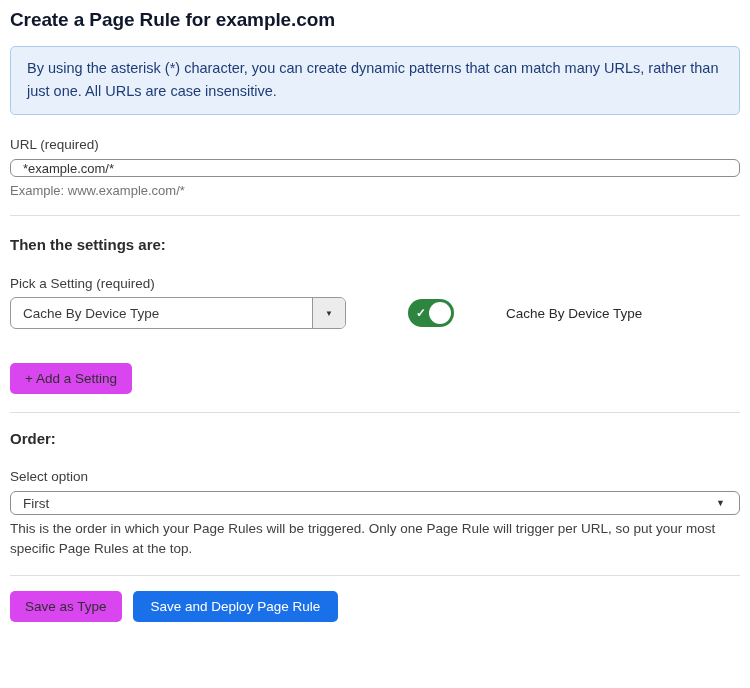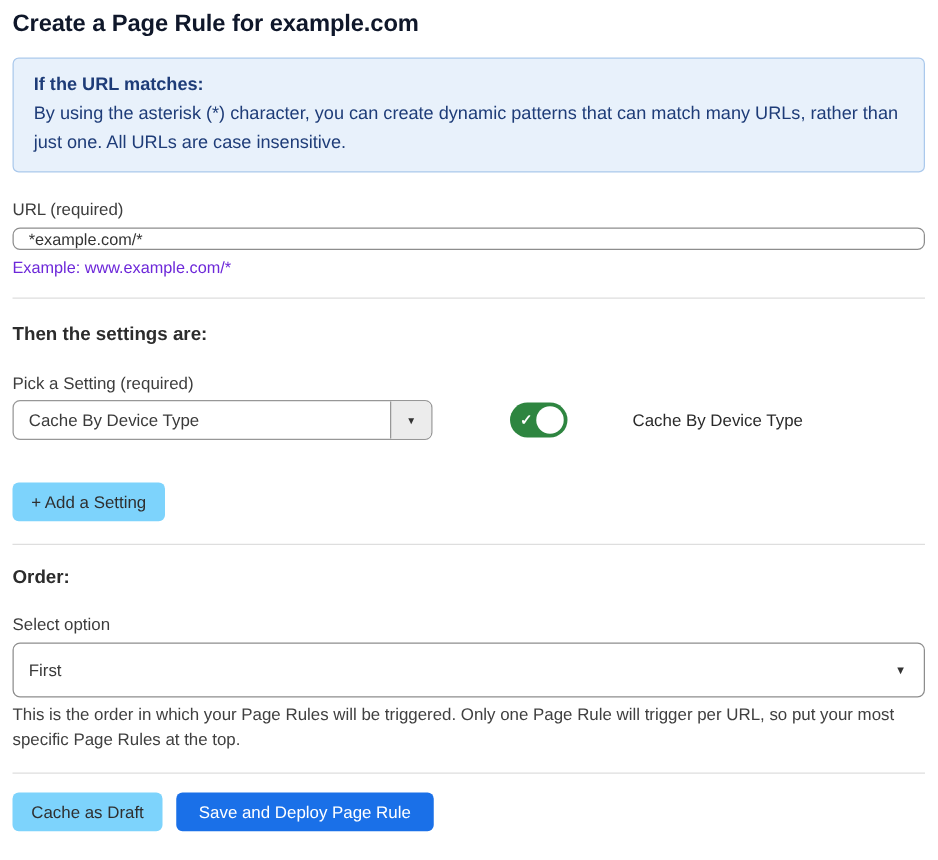--- a/index.html
+++ b/index.html
@@ -45,21 +45,21 @@
     padding: 0 12px;
     font-family: "Liberation Sans", sans-serif;
     font-size: 13px;
     color: #333333;
     outline: none;
     background: #ffffff;
   }
   .example-text {
     margin-top: 6px;
     font-size: 13px;
-    color: #6d28d9;
+    color: #737373;
   }
   .divider {
     border: none;
     border-top: 1px solid #dedede;
     height: 0;
   }
   .divider-1 { margin-top: 17px; }
   .section-heading {
     font-size: 15px; font-weight: bold; color: #2c2c2c;
   }
@@ -130,31 +130,31 @@
     display: inline-flex;
     align-items: center;
     justify-content: center;
     height: 31px;
     padding: 0 15px;
     border: none;
     border-radius: 5px;
     font-family: "Liberation Sans", sans-serif;
     font-size: 13.5px;
     color: #2f2f2f;
-    background: #7dd3fc;
+    background: #d946ef;
     cursor: pointer;
     white-space: nowrap;
   }
   .add-setting-btn { margin-top: 34px; }
   .divider-2 { margin-top: 18px; }
   .order-heading { margin-top: 17px; }
   .order-label { margin-top: 22px; }
   .order-select {
     margin-top: 7px;
-    width: 100%; height: 44px;
+    width: 100%; height: 24px;
     border: 1px solid #8d8d8d;
     border-radius: 6px;
     background: #ffffff;
     display: flex; align-items: center; justify-content: space-between;
     padding: 0 14px 0 12px;
     cursor: pointer;
   }
   .order-select .select-value { font-size: 13.5px; color: #3a3a3a; }
   .order-select .select-arrow { font-size: 9px; color: #333333; }
   .order-help {
@@ -176,21 +176,20 @@
   }
 </style>
 </head>
 <body>
 
 
 
 <h1 class="page-title">Create a Page Rule for example.com</h1>
 
 <div class="info-box">
-  <div class="info-heading">If the URL matches:</div>
   <div class="info-body">By using the asterisk (*) character, you can create dynamic patterns that can match many URLs, rather than just one. All URLs are case insensitive.</div>
 </div>
 
 <div class="field-label">URL (required)</div>
 <input class="text-input" type="text" value="*example.com/*" style="">
 <div class="example-text">Example: www.example.com/*</div>
 
 <hr class="divider divider-1">
 
 <div class="section-heading settings-heading">Then the settings are:</div>
@@ -222,18 +221,18 @@
 <div class="order-select">
   <span class="select-value">First</span>
   <span class="select-arrow">▼</span>
 </div>
 
 <div class="order-help">This is the order in which your Page Rules will be triggered. Only one Page Rule will trigger per URL, so put your most specific Page Rules at the top.</div>
 
 <hr class="divider divider-3">
 
 <div class="footer-actions">
-  <button class="btn">Cache as Draft</button>
+  <button class="btn">Save as Type</button>
   <button class="btn primary-btn">Save and Deploy Page Rule</button>
 </div>
 
 
 
 
 </body></html>

